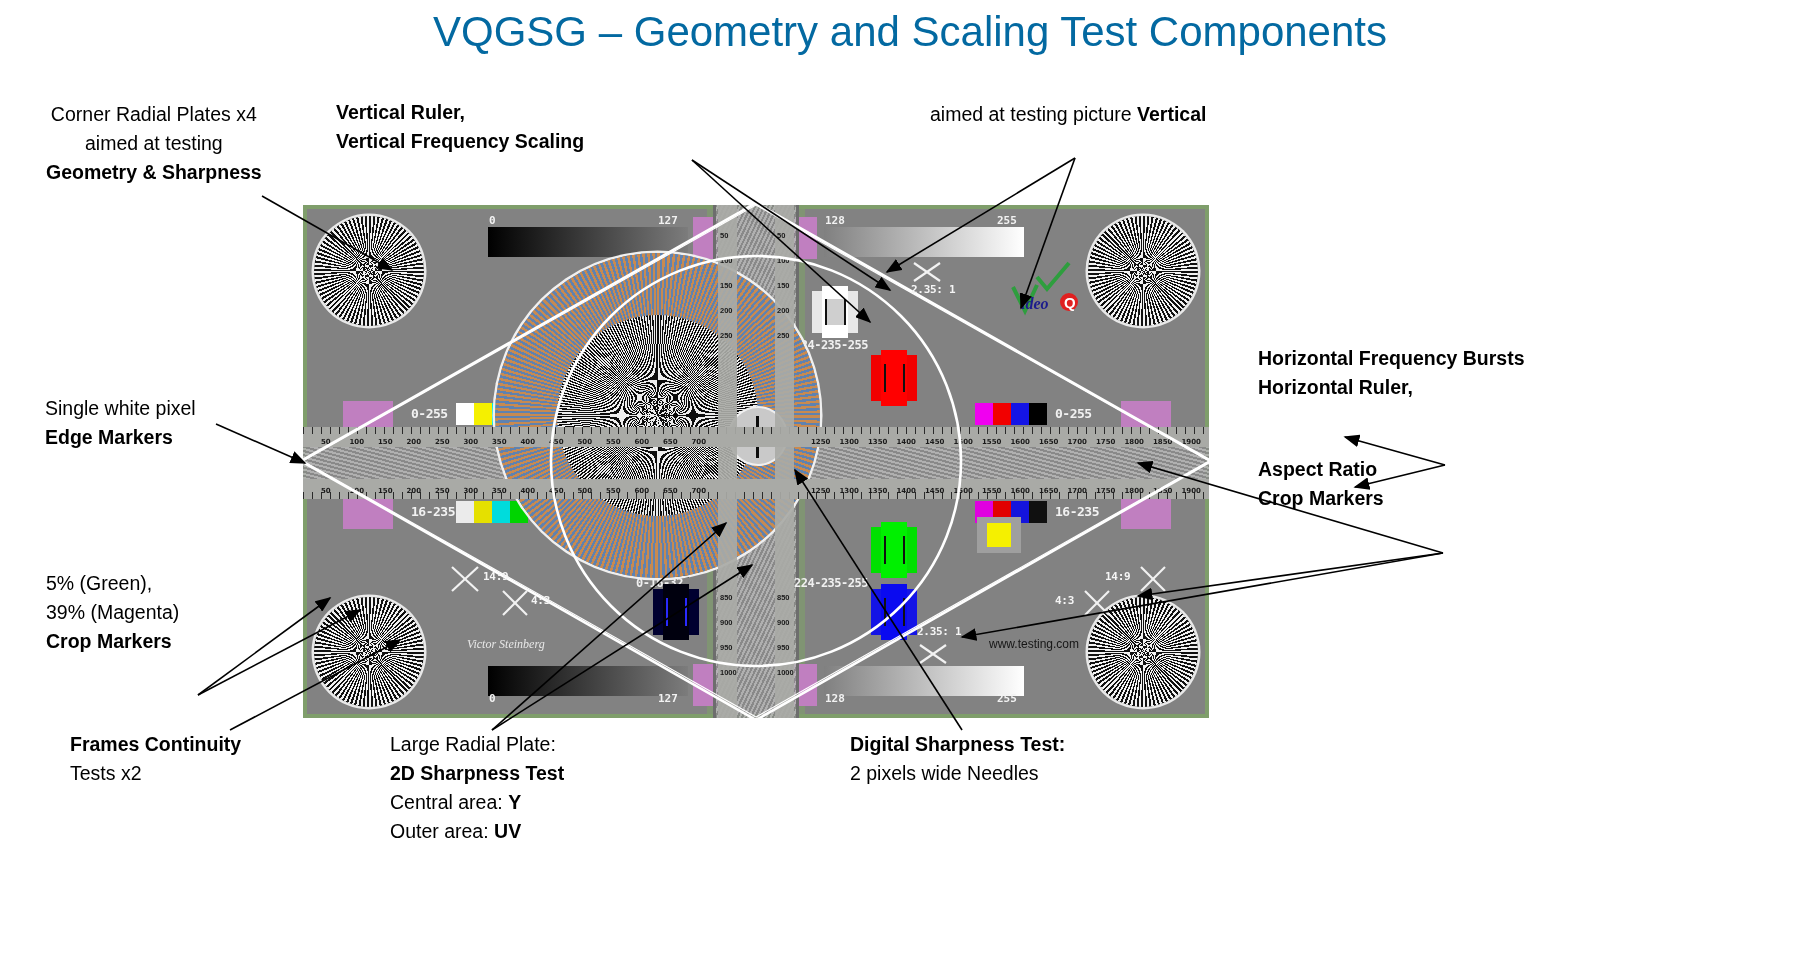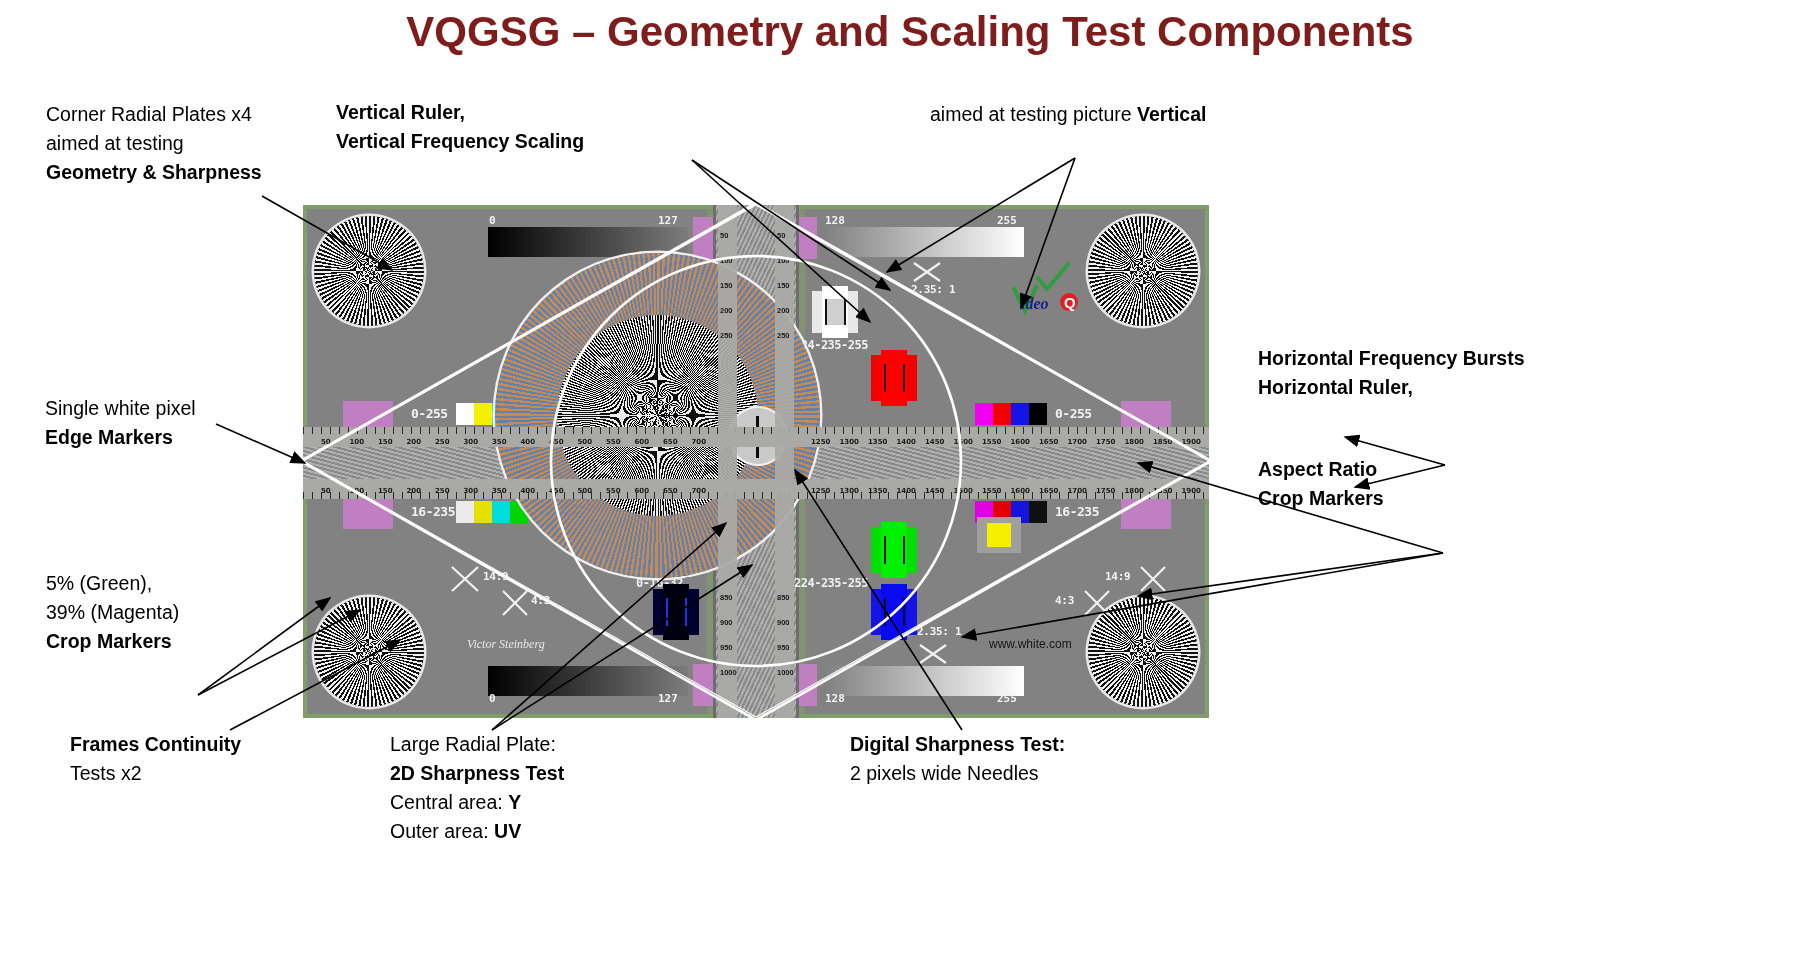--- a/index.html
+++ b/index.html
@@ -2,21 +2,21 @@
 <html><head>
 <meta charset="utf-8">
 <style>
   html,body{margin:0;padding:0;background:#ffffff;}
   body{width:1820px;height:980px;position:relative;overflow:hidden;
        font-family:"Liberation Sans","DejaVu Sans",sans-serif;}
 
   
   #slide-title{
     position:absolute;left:0;top:8px;width:1820px;text-align:center;
-    font-size:42px;font-weight:bold;color:#7f1d1d;letter-spacing:0px;
+    font-size:42px;font-weight:normal;color:#0369a1;letter-spacing:0px;
     white-space:nowrap;
   }
 
   
   .callout{position:absolute;font-size:19.5px;line-height:29px;color:#000;}
   .callout .b{font-weight:bold;}
   .callout div{white-space:nowrap;}
 
   
   #leaders{position:absolute;left:0;top:0;width:1820px;height:980px;
@@ -377,21 +377,21 @@
   </svg>
 
   <div class="ar-lab" style="left:608px;top:78px;">2.35: 1</div>
   <div class="ar-lab" style="left:228px;top:389px;">4:3</div>
   <div class="ar-lab" style="left:180px;top:365px;">14:9</div>
   <div class="ar-lab" style="left:614px;top:420px;">2.35: 1</div>
   <div class="ar-lab" style="left:752px;top:389px;">4:3</div>
   <div class="ar-lab" style="left:802px;top:365px;">14:9</div>
 
   <div class="sig" style="left:164px;top:432px;">Victor Steinberg</div>
-  <div class="url" style="left:686px;top:432px;">www.white.com</div>
+  <div class="url" style="left:686px;top:432px;">www.testing.com</div>
 
   <div style="position:absolute;left:704px;top:78px;width:78px;height:36px;">
     <svg viewBox="0 0 78 36" width="78" height="36">
       <path d="M6 4 L18 28 L30 2" fill="none" stroke="#2e9e3e" stroke-width="4"></path>
       <text x="14" y="26" font-family="Liberation Serif, serif" font-size="16" font-style="italic" font-weight="bold" fill="#1c1c8c">ideo</text>
       <circle cx="62" cy="19" r="9" fill="#e02020"></circle>
       <text x="57" y="25" font-family="Liberation Sans, sans-serif" font-size="15" font-weight="bold" fill="#ffffff">Q</text>
     </svg>
   </div>
   <div style="position:absolute;left:730px;top:56px;">
@@ -431,21 +431,21 @@
 
     <line x1="230" y1="730" x2="400" y2="640" marker-end="url(#ah)"></line>
 
     <line x1="492" y1="730" x2="726" y2="523" marker-end="url(#ah)"></line>
     <line x1="492" y1="730" x2="752" y2="565" marker-end="url(#ah)"></line>
 
     <line x1="962" y1="730" x2="795" y2="470" marker-end="url(#ah)"></line>
   </g>
 </svg>
 
-<div class="callout" style="left:46px;top:100px;">
+<div class="callout" style="left:46px;top:100px;text-align:center;">
     <div>Corner Radial Plates x4</div>
     <div>aimed at testing</div>
     <div class="b">Geometry &amp; Sharpness</div>
   </div>
 <div class="callout" style="left:336px;top:98px;">
     <div class="b">Vertical Ruler,</div>
     <div class="b">Vertical Frequency Scaling</div>
   </div>
 <div class="callout" style="left:930px;top:100px;">
     <div>aimed at testing picture <span class="b">Vertical</span></div>

